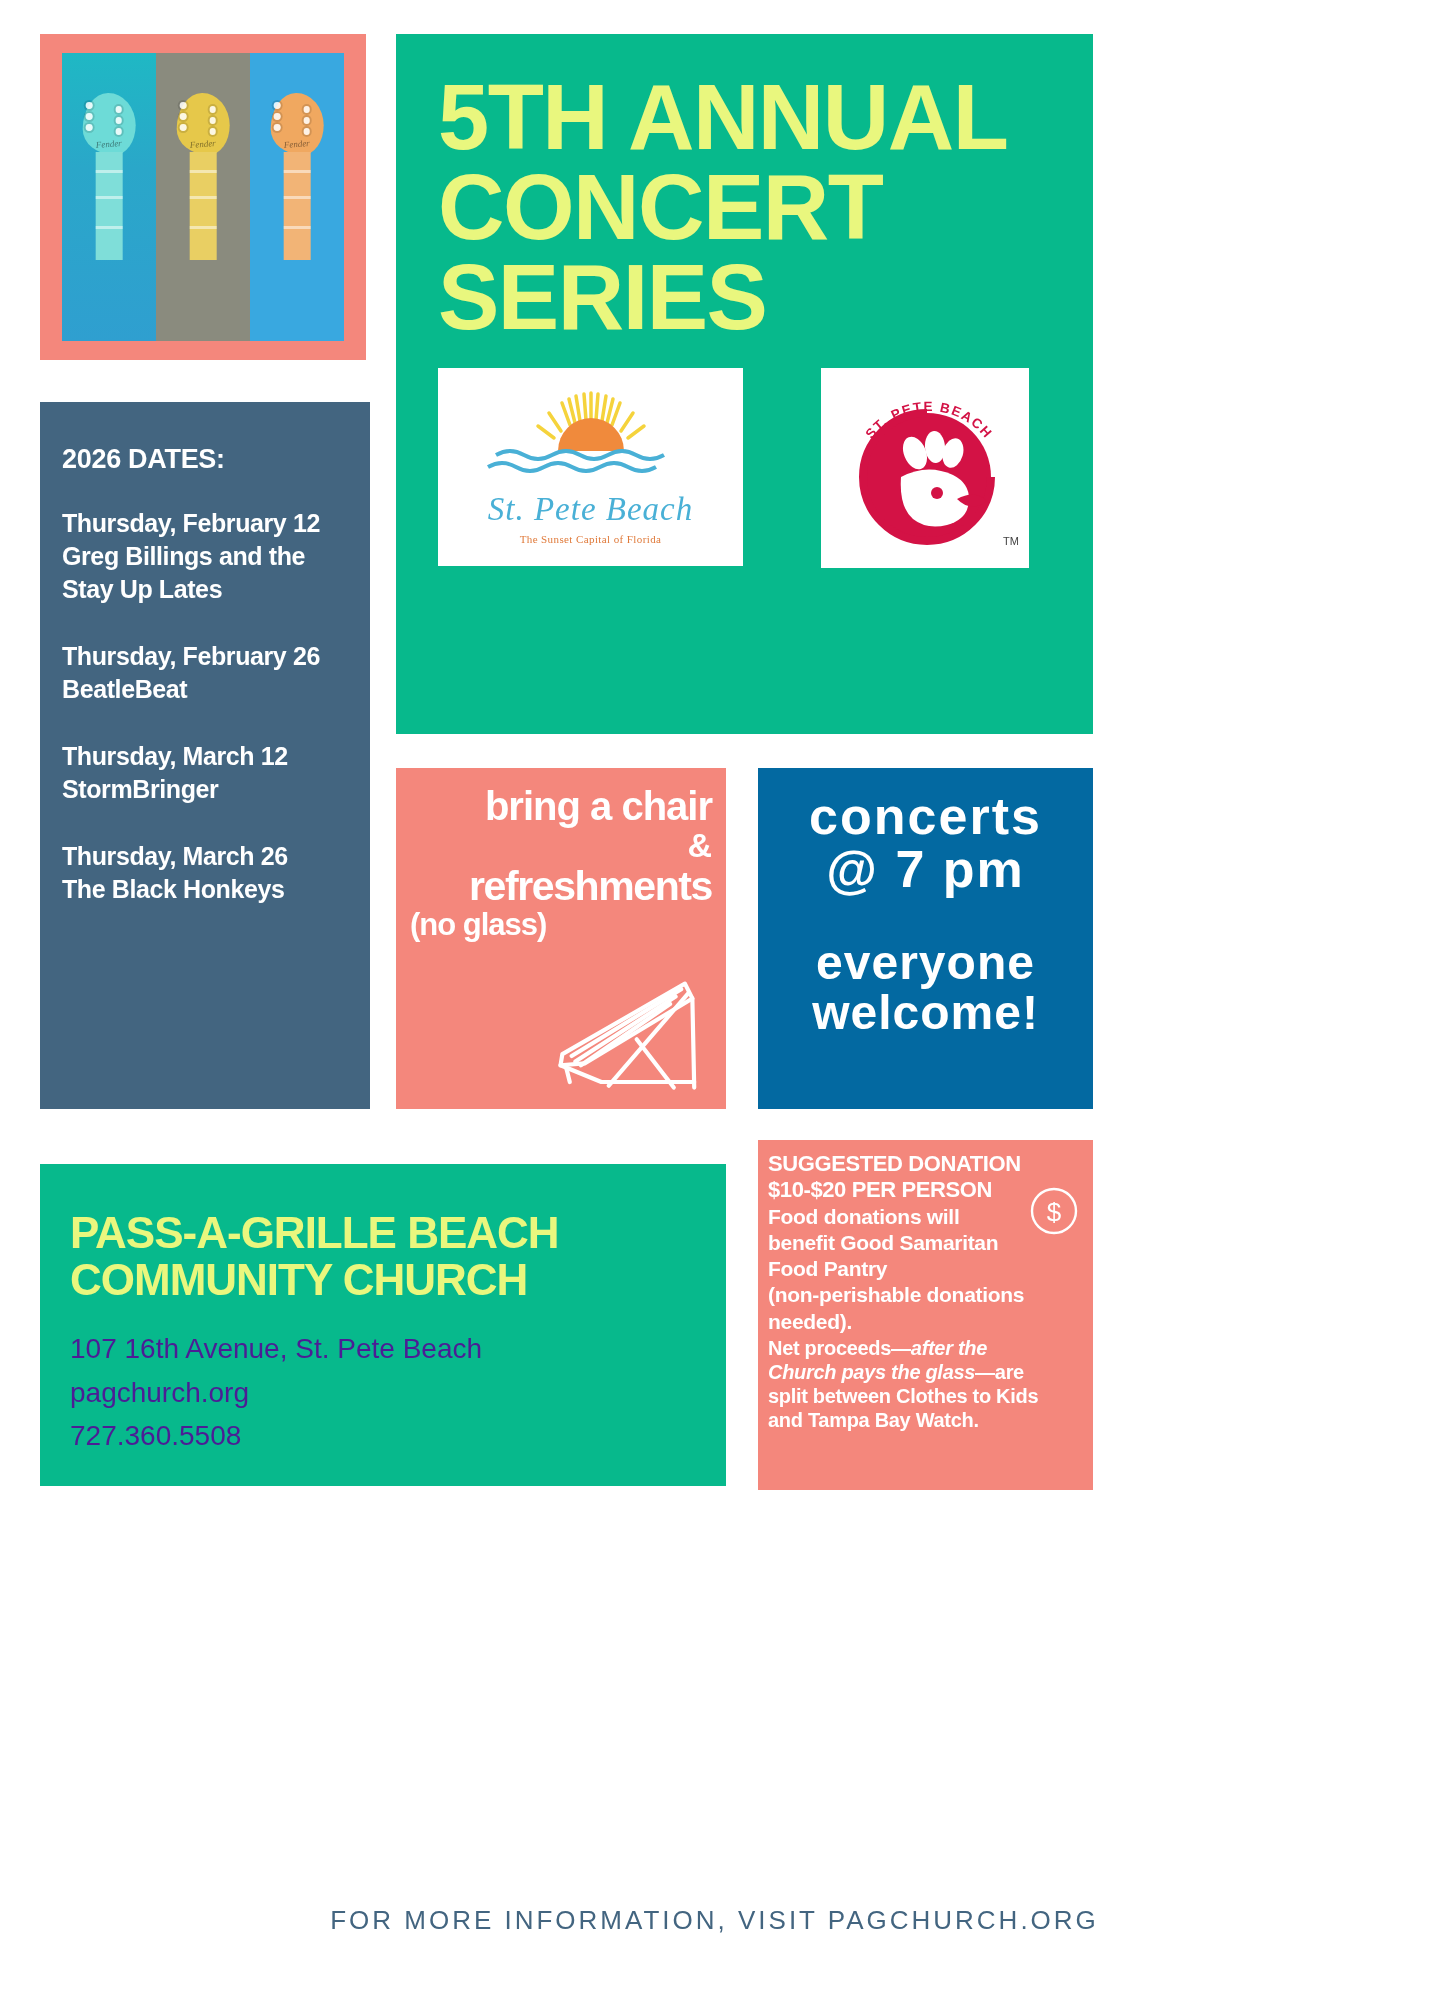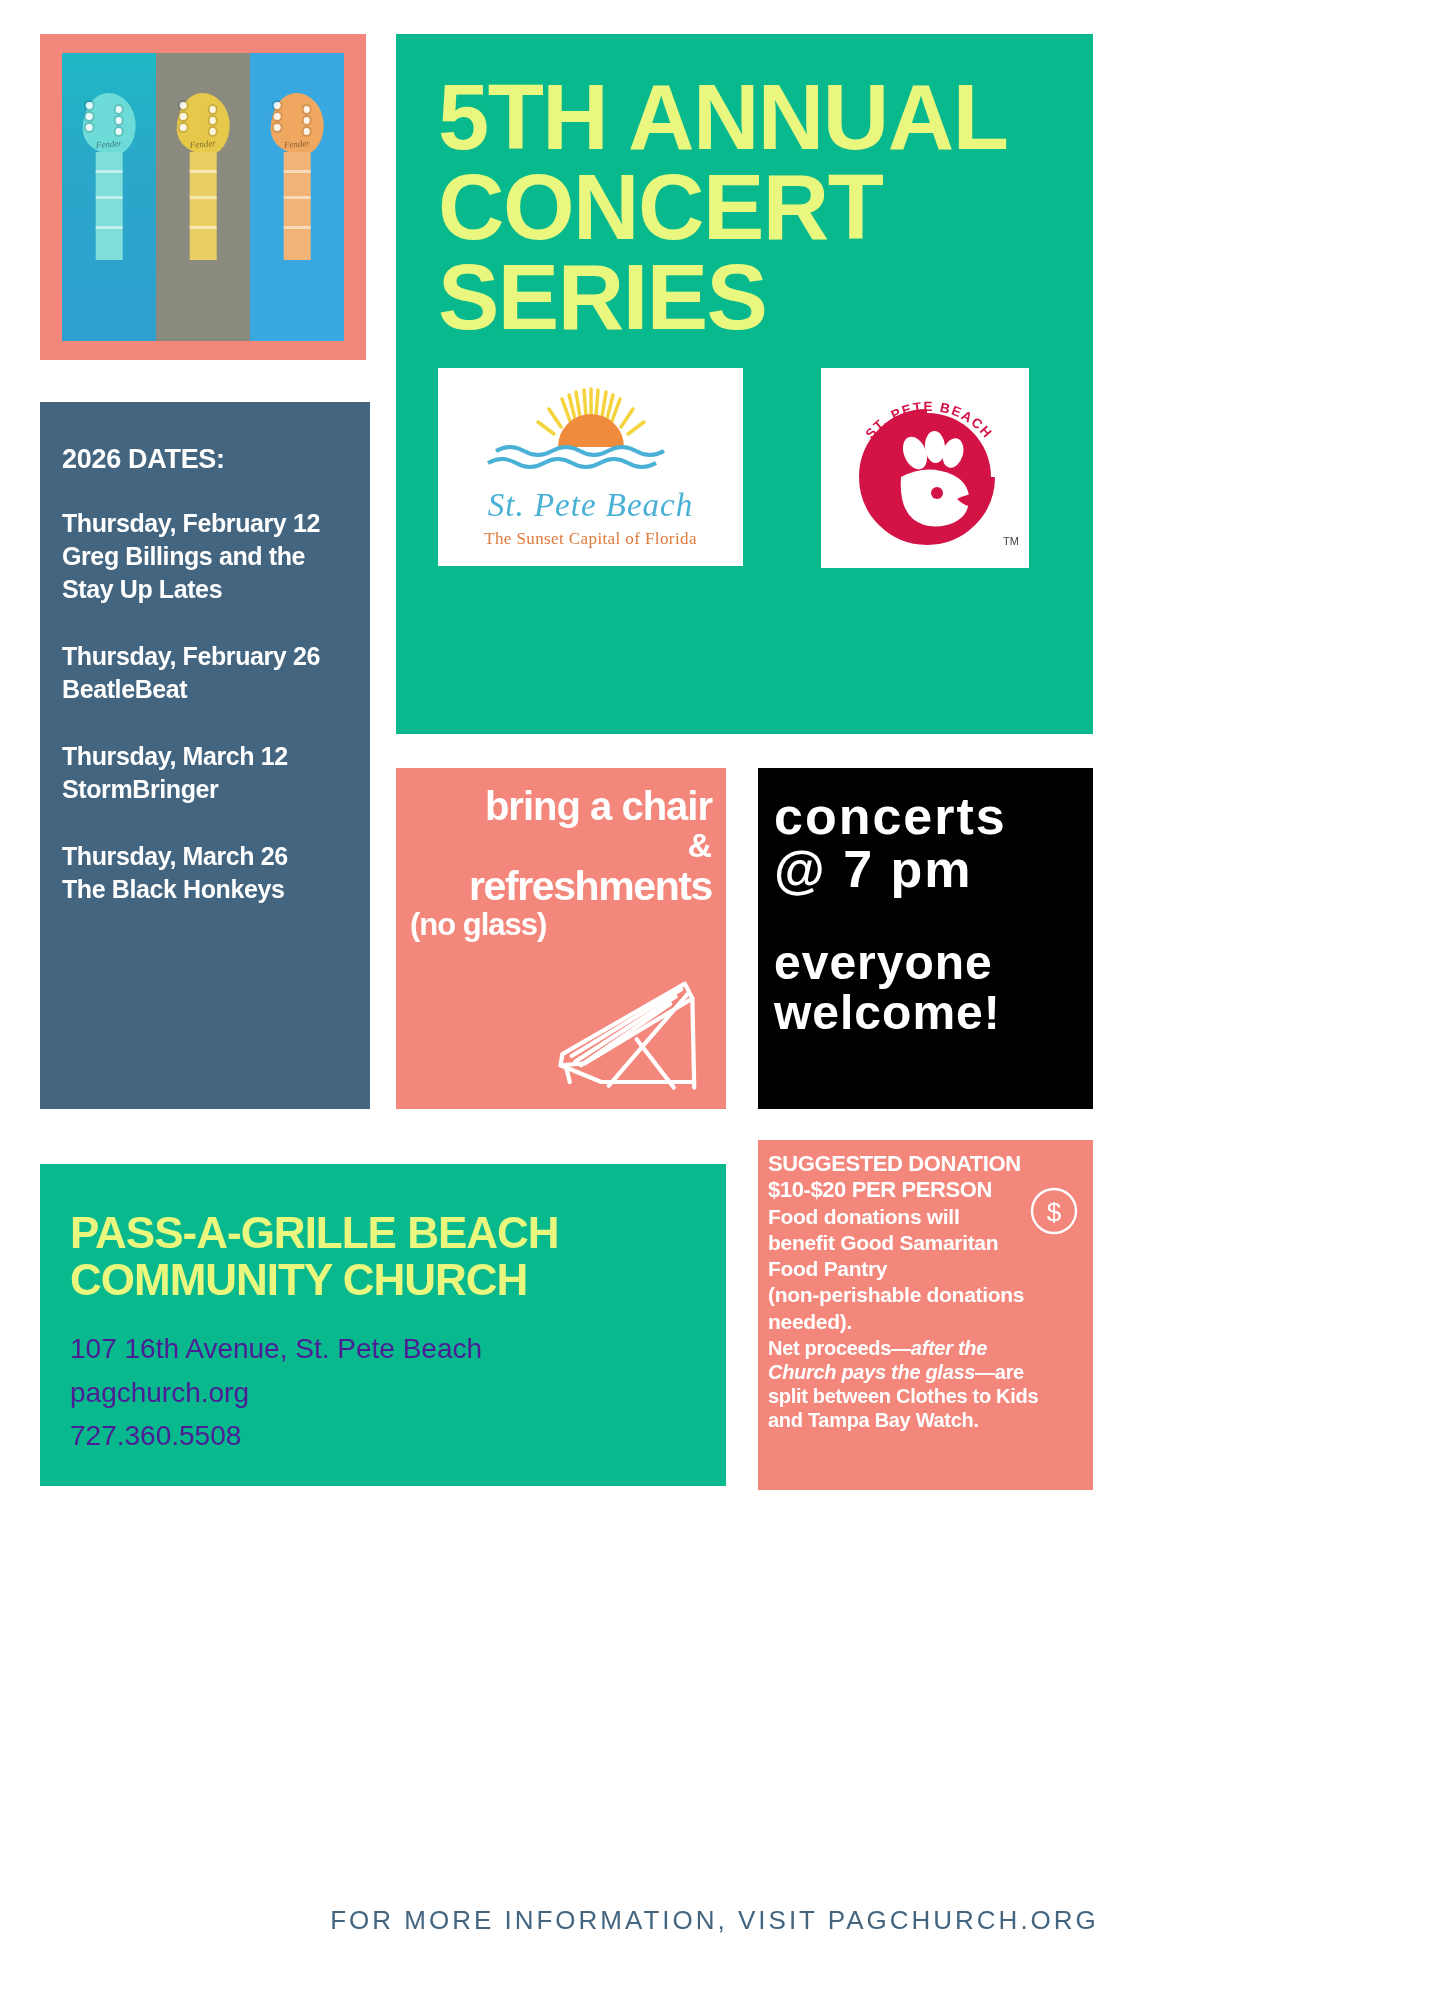--- a/index.html
+++ b/index.html
@@ -169,21 +169,21 @@
   .spb-name {
     font-family: "Liberation Serif", serif;
     font-style: italic;
     color: #49b0d6;
     font-size: 33px;
     letter-spacing: 1px;
     margin-top: 2px;
   }
   .spb-tag {
     color: #e07a3a;
-    font-size: 17px;
+    font-size: 11px;
     letter-spacing: .4px;
     margin-top: 5px;
     font-family: "Liberation Serif", serif;
   }
 
   
   .chair-panel {
     position: absolute;
     left: 396px; top: 768px;
     width: 330px; height: 341px;
@@ -228,24 +228,25 @@
     bottom: 14px;
     width: 160px;
     height: 130px;
   }
 
   
   .concert-panel {
     position: absolute;
     left: 758px; top: 768px;
     width: 335px; height: 341px;
-    background: #000000;
+    background: #0369a1;
     box-sizing: border-box;
     color: #ffffff;
     padding: 22px 16px 0 16px;
+    text-align: center;
   }
   .concert-big {
     font-size: 52px;
     font-weight: bold;
     line-height: 1.02;
     letter-spacing: 2px;
   }
   .concert-big2 {
     font-size: 48px;
     font-weight: bold;

